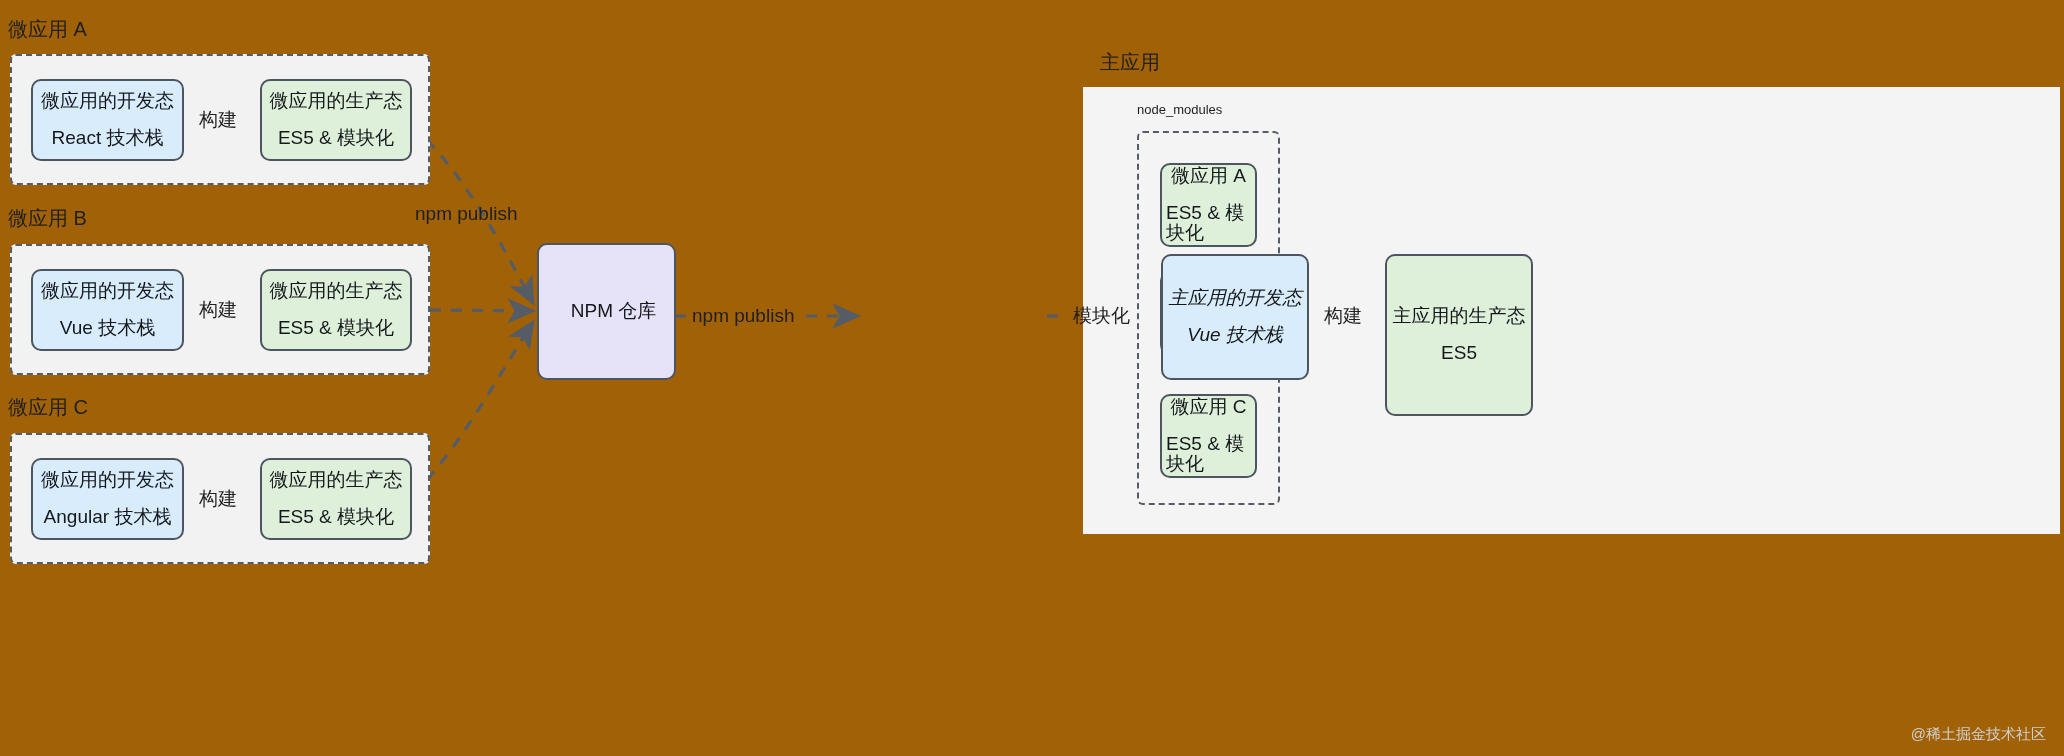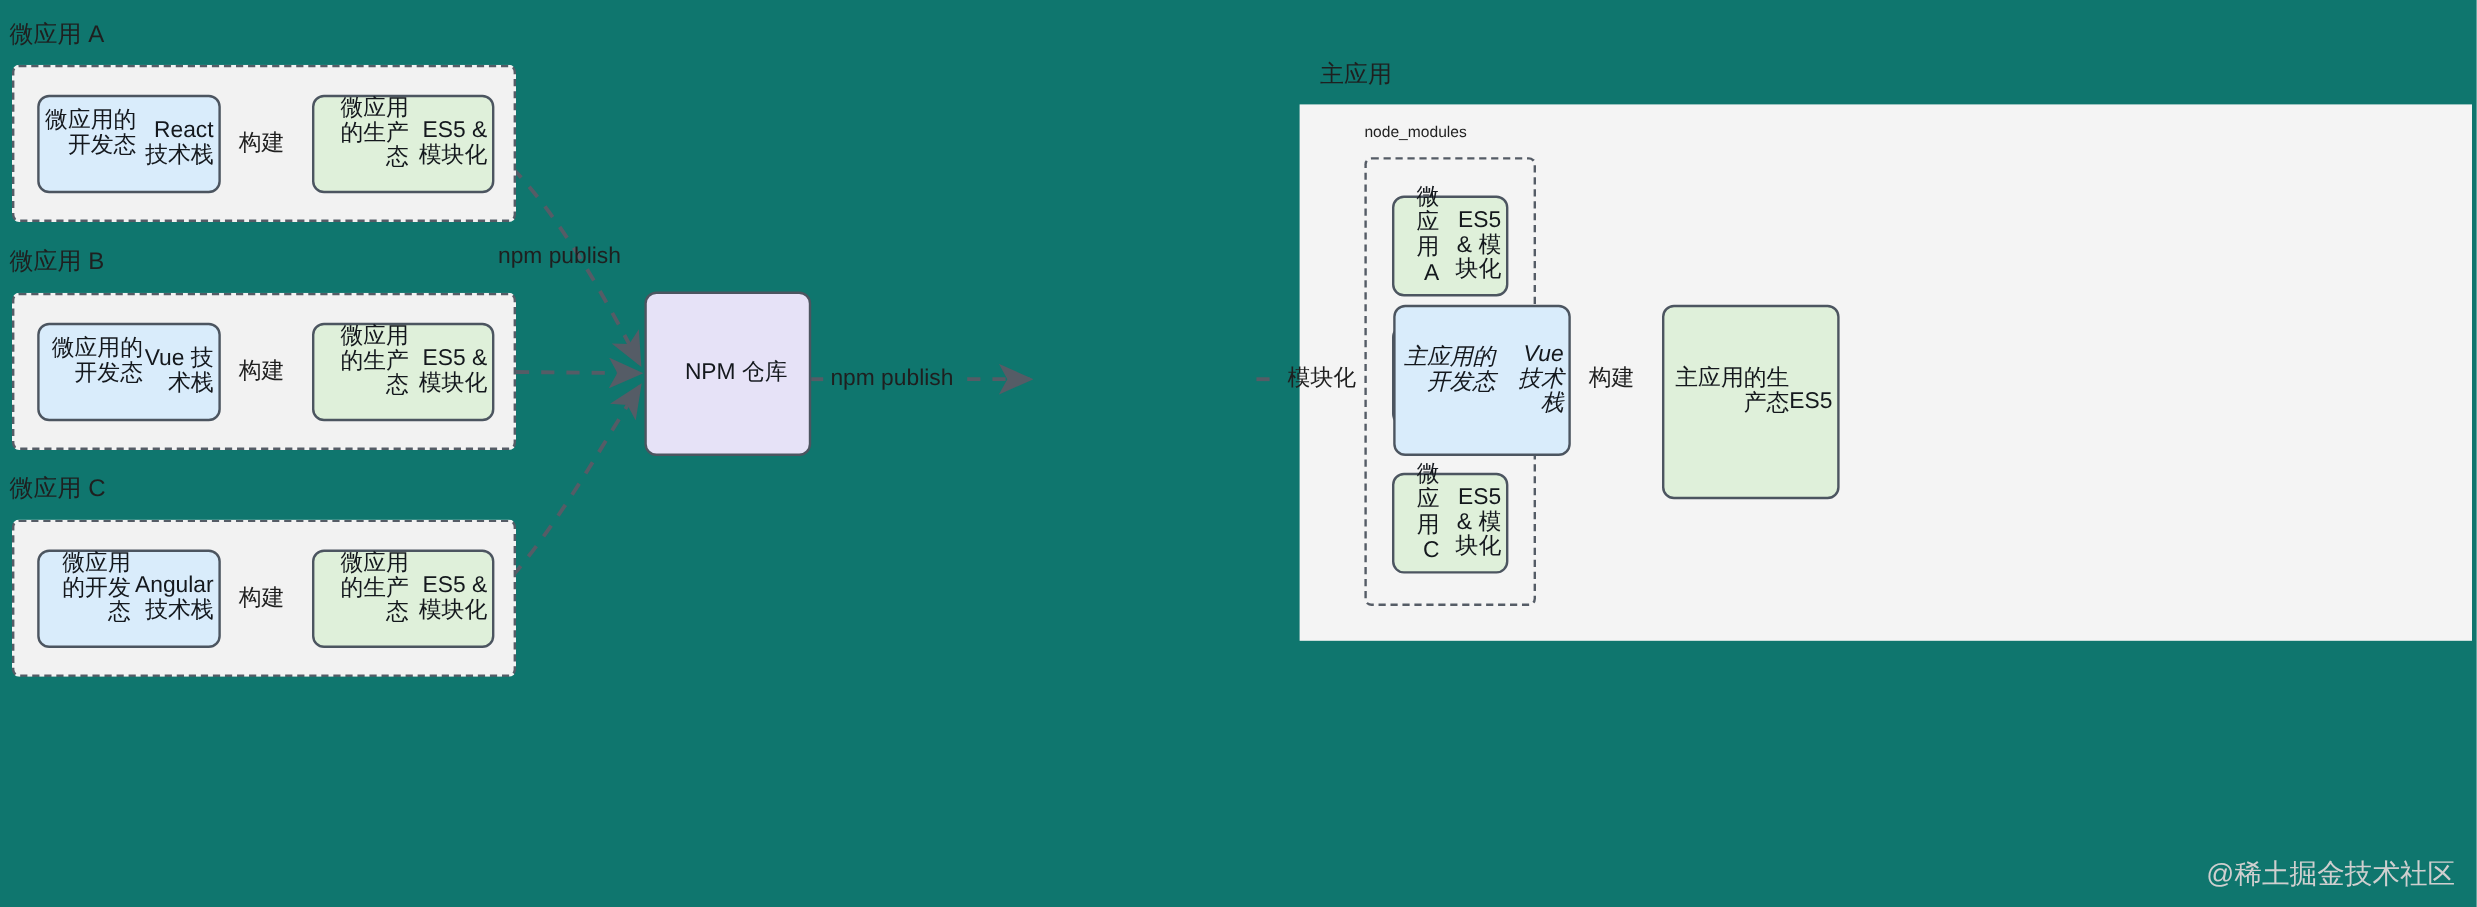--- a/index.html
+++ b/index.html
@@ -8,21 +8,21 @@
     background: #ffffff;
   }
   body {
     font-family: "Liberation Sans", "DejaVu Sans", sans-serif;
     color: #1f1f1f;
   }
   #canvas {
     position: relative;
     width: 2064px;
     height: 756px;
-    background: #0f766e;
+    background: #a16207;
     overflow: hidden;
   }
 
   
   .group-label {
     position: absolute;
     font-size: 20px;
     line-height: 1;
     color: #1f1f1f;
     white-space: nowrap;
@@ -40,24 +40,24 @@
     box-sizing: border-box;
   }
 
   
   .node {
     position: absolute;
     box-sizing: border-box;
     border: 2.5px solid #4c5560;
     border-radius: 10px;
     display: flex;
-    flex-direction: row;
+    flex-direction: column;
     align-items: center;
     justify-content: center;
-    text-align: right;
+    text-align: left;
     font-size: 19px;
     line-height: 1.1;
     color: #14181d;
     padding: 6px 4px;
   }
   .node .l1 { margin-bottom: 16px; }
   .node.single .l1 { margin-bottom: 0; }
   .node-blue  { background: #d9ecfb; }
   .node-green { background: #dff0da; }
   .node-purple{ background: #e6e2f7; }
@@ -75,21 +75,21 @@
     position: absolute;
     left: 0;
     top: 0;
     width: 2064px;
     height: 756px;
     pointer-events: none;
     overflow: visible;
   }
   .watermark {
     position: absolute;
-    font-size: 23px;
+    font-size: 15px;
     color: #cfcfcf;
     white-space: nowrap;
   }
 </style>
 </head>
 <body>
 
 <div id="canvas">
 
   <svg class="edge-svg" viewBox="0 0 2064 756">

